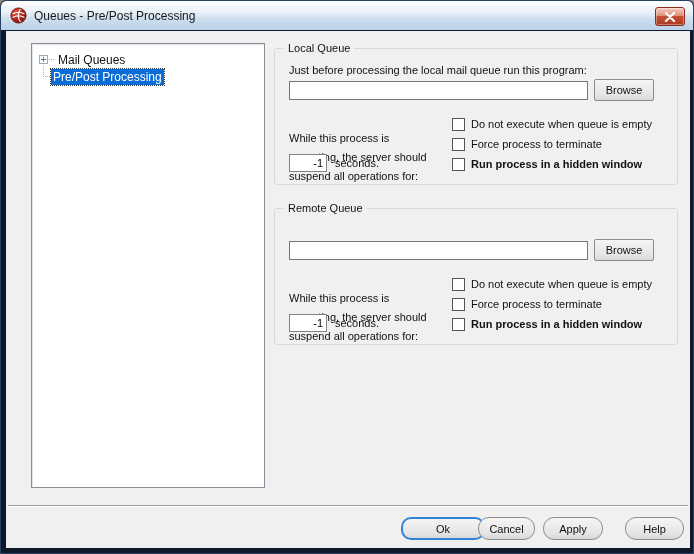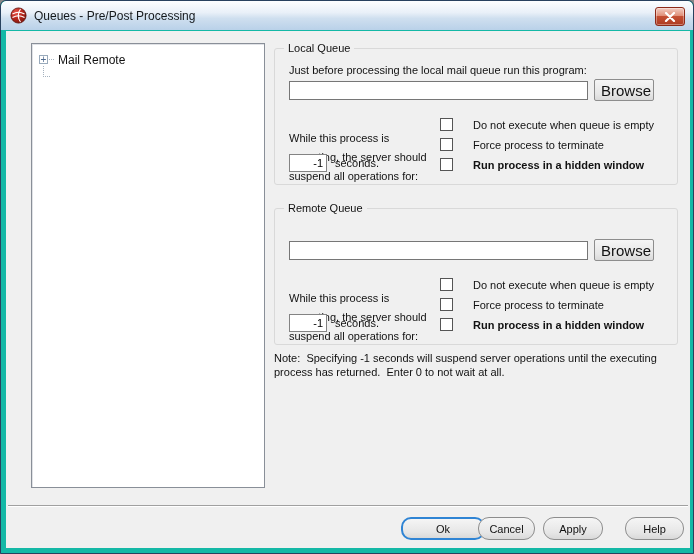--- a/index.html
+++ b/index.html
@@ -1,20 +1,20 @@
 <!DOCTYPE html>
 <html><head>
 <meta charset="utf-8">
 <style>
   html,body{margin:0;padding:0;background:#888;}
   *{box-sizing:border-box;}
   .window{
     position:relative;width:694px;height:554px;
     font-family:"Liberation Sans",sans-serif;font-size:11px;color:#111;
-    background:#14b8a6;border:1px solid #28415e;border-radius:6px 6px 0 0;
+    background:#0f172a;border:1px solid #28415e;border-radius:6px 6px 0 0;
     overflow:hidden;
   }
   .titlebar{
     position:absolute;left:0;top:0;right:0;height:29px;
     background:linear-gradient(#fdfeff,#e9f0f8 40%,#cfdfef 60%,#b9d1e9);
     border-radius:5px 5px 0 0;
     display:flex;align-items:center;padding-left:9px;
   }
   .app-icon{width:17px;height:17px;display:inline-block;}
   .title-text{margin-left:7px;font-size:12px;color:#15191c;}
@@ -64,30 +64,30 @@
   .prog-label{position:absolute;left:14px;top:15px;white-space:nowrap;}
   .prog-input{
     position:absolute;left:14px;top:32px;width:299px;height:19px;
     border:1px solid #767676;background:#fff;font-family:"Liberation Sans",sans-serif;
     font-size:11px;padding:0 3px;outline:none;
   }
   .browse-btn{
     position:absolute;left:319px;top:30px;width:60px;height:22px;
     background:linear-gradient(#f5f5f5,#e6e6e6 70%,#d9d9d9);
     border:1px solid #8d8d8d;border-radius:2px;
-    font-family:"Liberation Sans",sans-serif;font-size:15px;color:#111;cursor:pointer;
+    font-family:"Liberation Sans",sans-serif;font-size:11px;color:#111;cursor:pointer;
   }
   .suspend-label{position:absolute;left:14px;top:80px;width:180px;line-height:19px;white-space:pre-wrap;}
   .seconds-input{
     position:absolute;left:14px;top:105px;width:38px;height:18px;
     border:1px solid #838383;background:#fff;font-family:"Liberation Sans",sans-serif;
     font-size:11px;text-align:right;padding:0 3px;outline:none;
   }
   .seconds-suffix{position:absolute;left:60px;top:108px;}
-  .cb-row{position:absolute;left:165px;display:flex;align-items:center;gap:20px;cursor:default;}
+  .cb-row{position:absolute;left:177px;display:flex;align-items:flex-start;gap:6px;cursor:default;}
   .cb-row.r1{top:69px;}
   .cb-row.r2{top:89px;}
   .cb-row.r3{top:109px;font-weight:bold;}
   .cb-box{
     width:13px;height:13px;background:#fff;border:1px solid #555;flex:0 0 auto;cursor:pointer;
   }
   .cb-label{white-space:nowrap;}
   .note{
     position:absolute;left:268px;top:320px;width:420px;line-height:14px;white-space:pre-wrap;
   }
@@ -134,24 +134,25 @@
       </svg>
     </span>
   </div>
 
   <div class="content">
 
     <div class="tree-panel">
       <div class="tree-row root">
         <span class="expander">+</span>
         <span class="tree-dash"></span>
-        <span class="tree-label">Mail Remote</span>
+        <span class="tree-label">Mail Queues</span>
       </div>
       <div class="tree-row selected">
         <span class="tree-connector"></span>
+        <span class="tree-label">Pre/Post Processing</span>
       </div>
     </div>
 
     <div class="groupbox" style="top:17px;">
       <span class="caption">Local Queue</span>
       <span class="prog-label">Just before processing the local mail queue run this program:</span>
       <input class="prog-input" type="text" value="" style="">
       <button class="browse-btn">Browse</button>
       <span class="suspend-label">While this process is
 executing, the server should
@@ -188,22 +189,20 @@
       <div class="cb-row r2">
         <span class="cb-box"></span>
         <span class="cb-label">Force process to terminate</span>
       </div>
       <div class="cb-row r3">
         <span class="cb-box"></span>
         <span class="cb-label">Run process in a hidden window</span>
       </div>
     </div>
 
-    <div class="note">Note:  Specifying -1 seconds will suspend server operations until the executing
-process has returned.  Enter 0 to not wait at all.</div>
 
     <div class="separator"></div>
 
     <button class="dlg-btn btn-ok">Ok</button>
     <button class="dlg-btn btn-cancel">Cancel</button>
     <button class="dlg-btn btn-apply">Apply</button>
     <button class="dlg-btn btn-help">Help</button>
   </div>
 </div>
 

